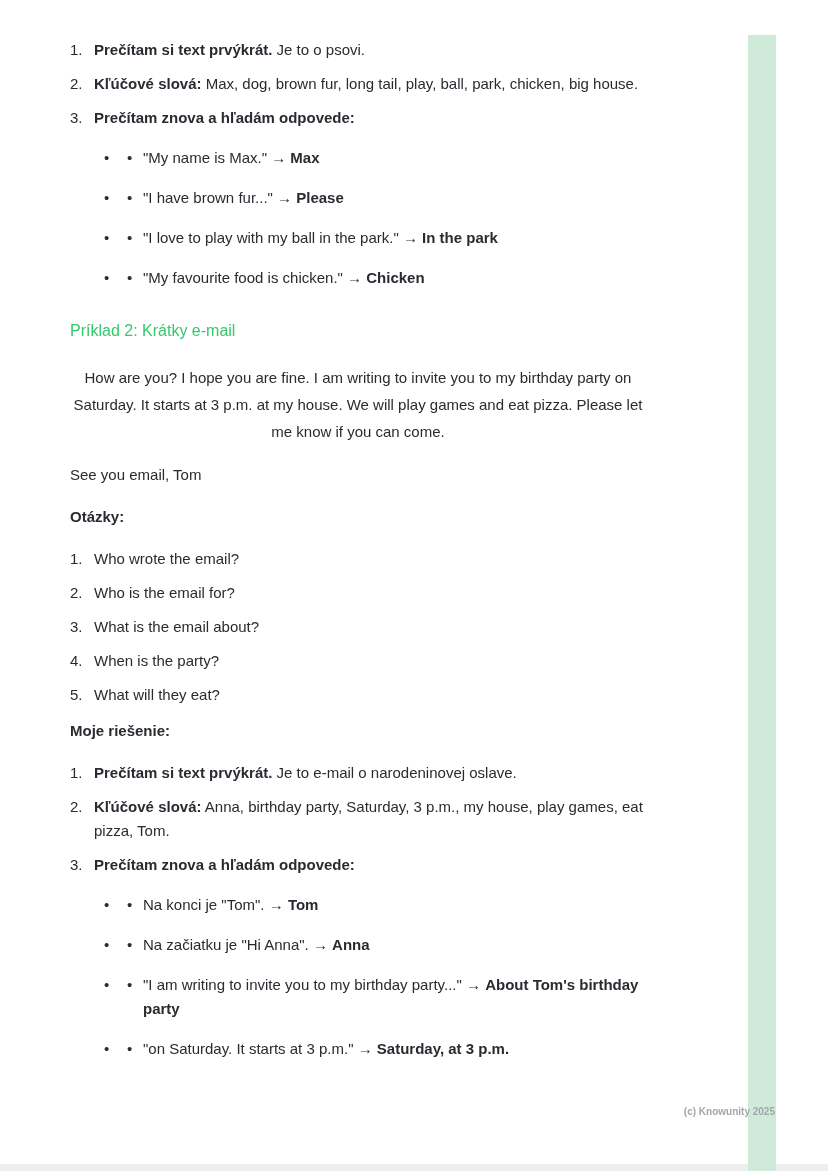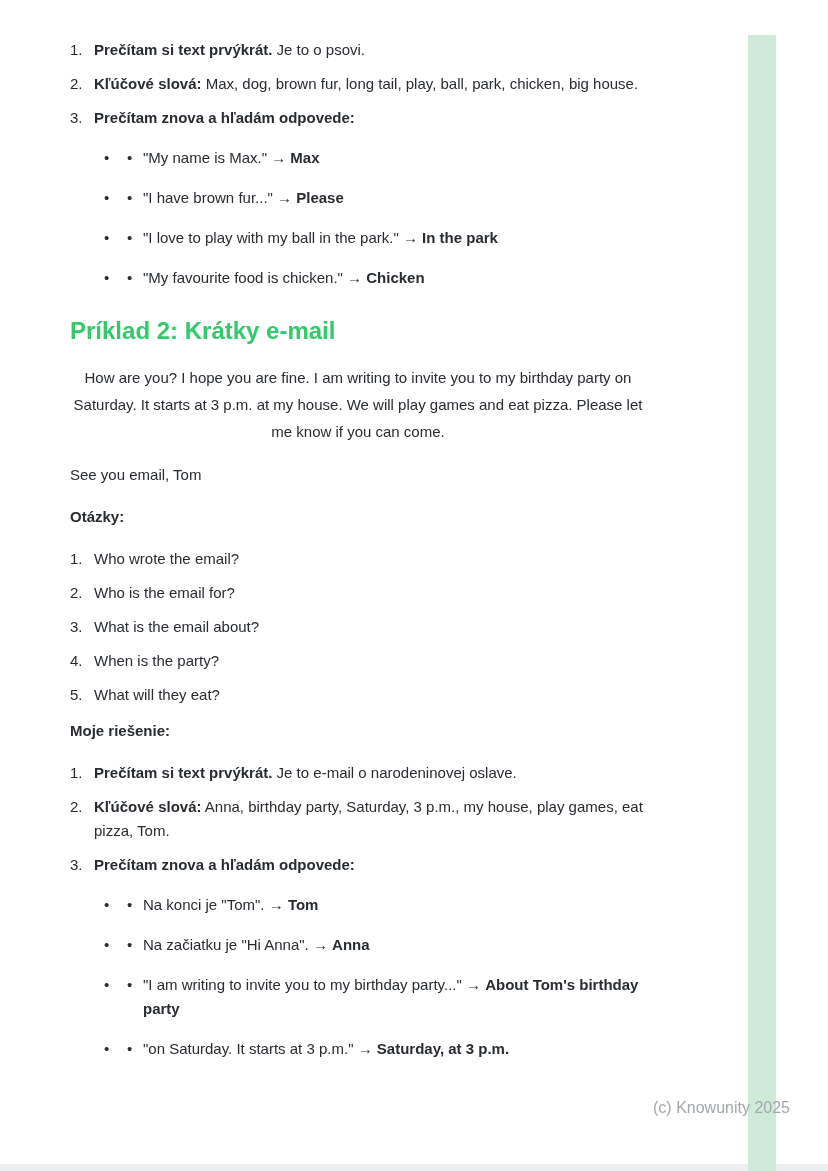--- a/index.html
+++ b/index.html
@@ -23,35 +23,35 @@
   .num { flex:0 0 24px; }
   .li-body { flex:1 1 auto; }
 
   .answers { margin:2px 0 10px 34px; }
   .ans { display:flex; margin-top:16px; }
   .bullet1 { flex:0 0 23px; }
   .bullet2 { flex:0 0 16px; }
   .ans-body { flex:1 1 auto; }
 
   h2.example-heading {
-    font-size:24px; line-height:30px; font-weight:700;
+    font-size:16px; line-height:30px; font-weight:400;
     color:var(--accent,#34c96b);
     margin:26px 0 18px 0;
   }
 
   p.block { margin:0 0 18px 0; }
   p.email-body { line-height:27px;text-align:center; }
   p.label { font-weight:700; margin:6px 0 18px 0; }
 
   .qlist { margin-bottom:12px; }
   .qlist .li { display:flex; margin-bottom:10px; }
 
   .footer {
-    position:absolute; right:38px; bottom:54px;
-    font-size:16px; color:#a2a7ab; z-index:2;
+    position:absolute; right:53px; bottom:54px;
+    font-size:10px; color:#a2a7ab; z-index:2;font-weight:bold;
   }
 </style>
 </head>
 <body>
 
 <div class="page">
   <div class="bottom-edge"></div>
   <div class="stripe"></div>
 
   <div class="content">

